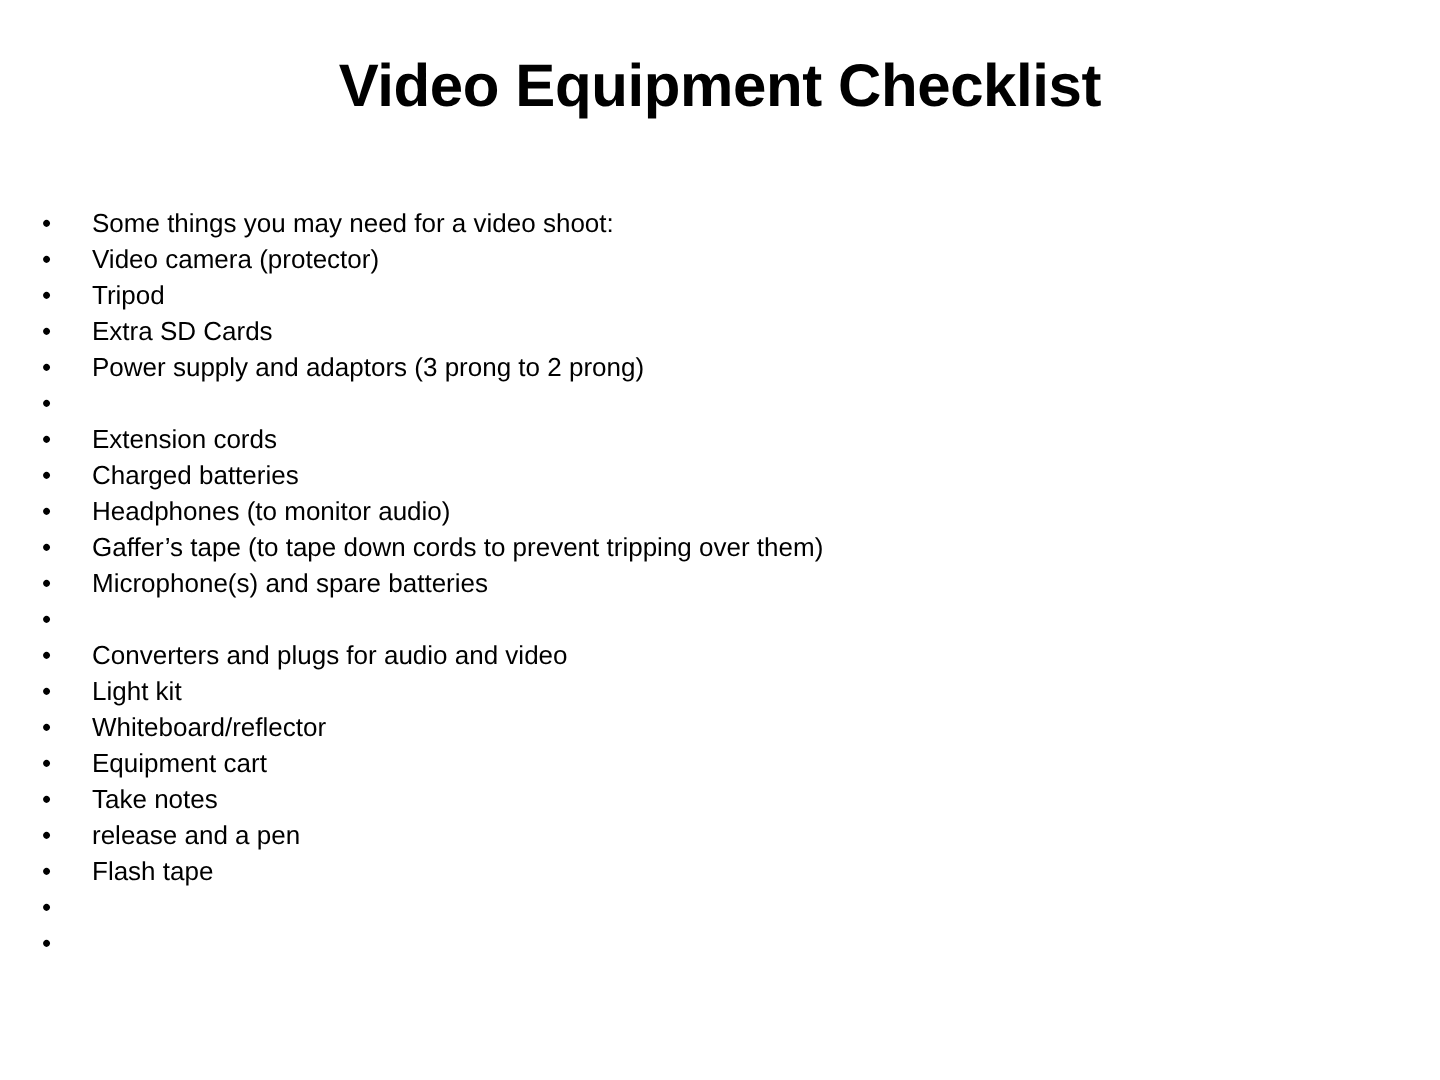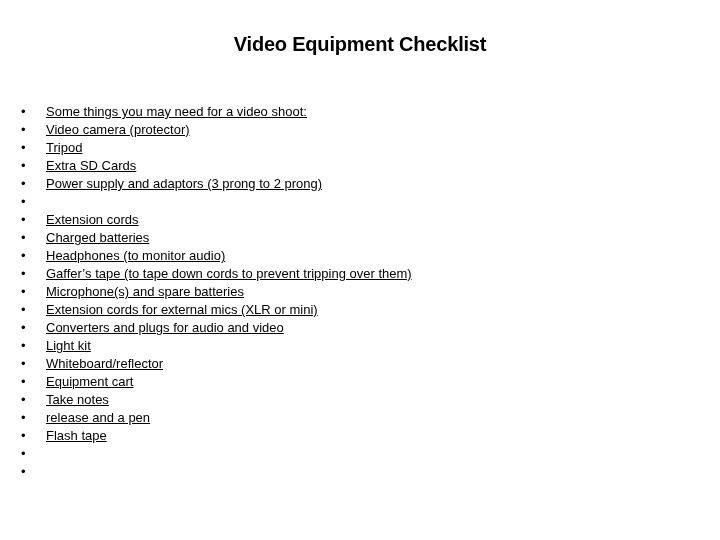--- a/index.html
+++ b/index.html
@@ -23,21 +23,21 @@
     height: 540px;
     background: #ffffff;
     overflow: hidden;
   }
   .slide-title {
     position: absolute;
     left: 0;
     top: 26px;
     width: 720px;
     text-align: center;
-    font-size: 20px;
+    font-size: 30px;
     font-weight: bold;
     line-height: 36px;
     letter-spacing: -0.2px;
     white-space: nowrap;
   }
   .checklist {
     position: absolute;
     left: 0px;
     top: 103px;
     width: 760px;
@@ -59,21 +59,20 @@
     top: 0;
     width: 10px;
     font-size: 13px;
     line-height: 18px;
     text-align: left;
   }
   .item-text {
     display: inline;
     font-size: 13px;
     line-height: 18px;
-    text-decoration: underline;
   }
 </style>
 </head>
 <body>
 
 <div class="slide">
 
   <div class="slide-title">Video Equipment Checklist</div>
 
   <ul class="checklist">
@@ -127,21 +126,20 @@
       <span class="item-text">Gaffer’s tape (to tape down cords to prevent tripping over them)</span>
     </li>
 
     <li class="checklist-item">
       <span class="bullet">•</span>
       <span class="item-text">Microphone(s) and spare batteries</span>
     </li>
 
     <li class="checklist-item">
       <span class="bullet">•</span>
-      <span class="item-text">Extension cords for external mics (XLR or mini)</span>
     </li>
 
     <li class="checklist-item">
       <span class="bullet">•</span>
       <span class="item-text">Converters and plugs for audio and video</span>
     </li>
 
     <li class="checklist-item">
       <span class="bullet">•</span>
       <span class="item-text">Light kit</span>

